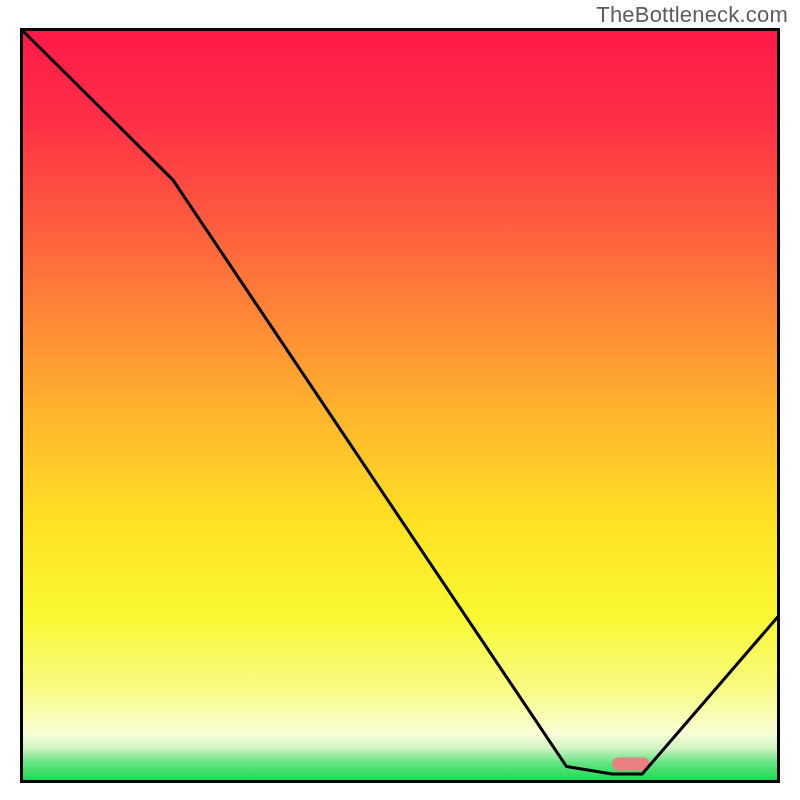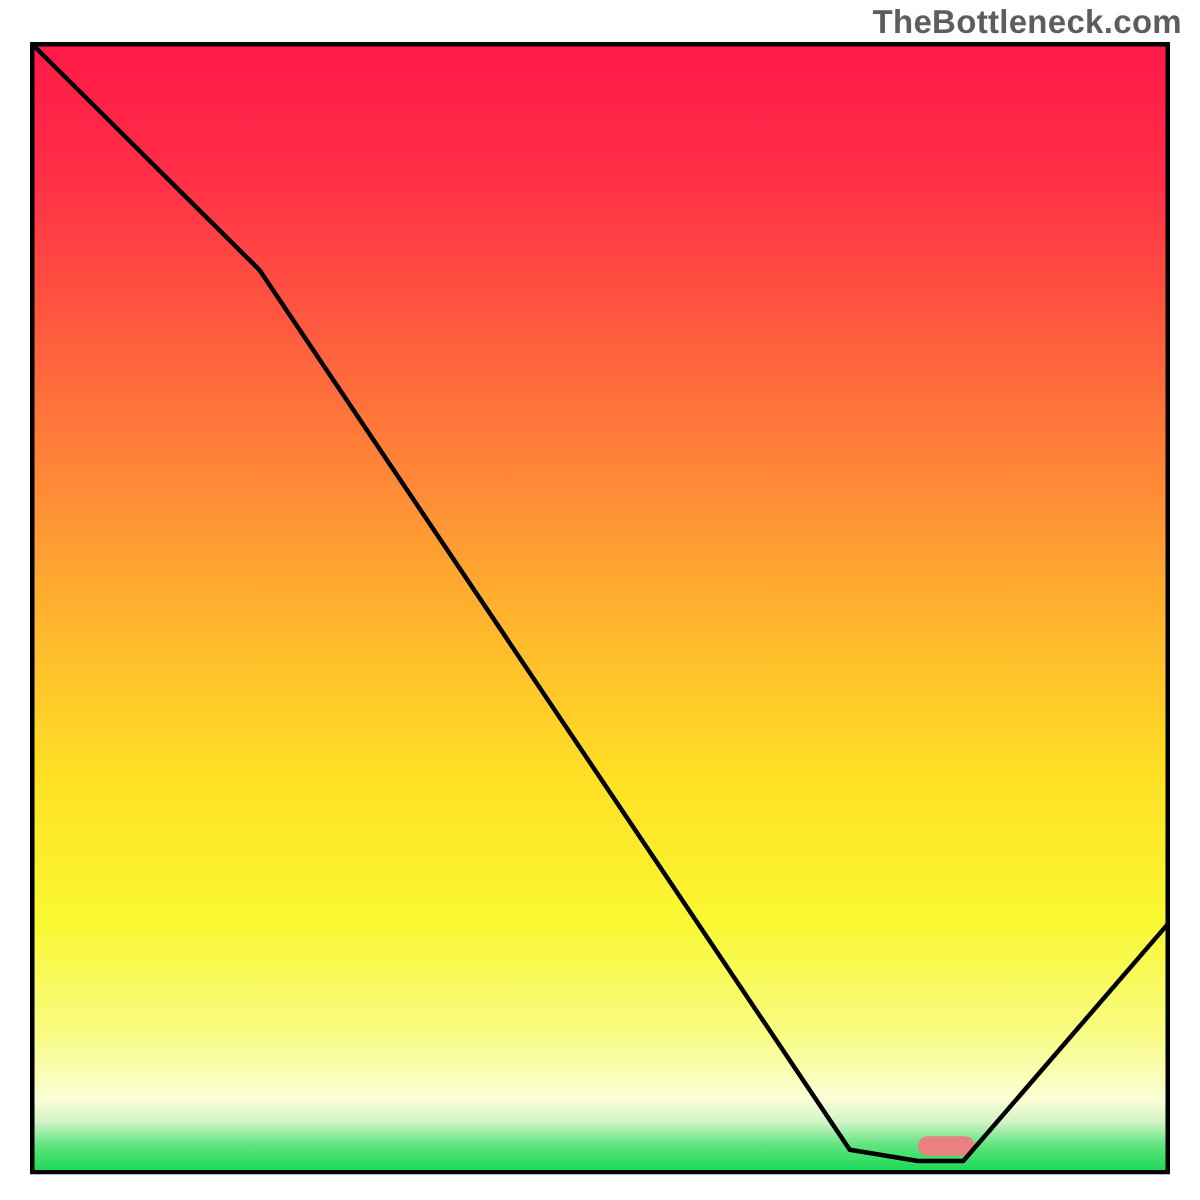--- a/index.html
+++ b/index.html
@@ -13,21 +13,21 @@
   .wrap {
     position: relative;
     width: 800px;
     height: 800px;
   }
   .watermark {
     position: absolute;
     top: 2px;
     right: 12px;
     font-size: 22px;
-    font-weight: 700;
+    font-weight: 400;
     color: #5d5d5d;
     letter-spacing: 0.2px;
   }
   .plot {
     position: absolute;
     left: 20px;
     top: 28px;
     width: 760px;
     height: 755px;
   }

